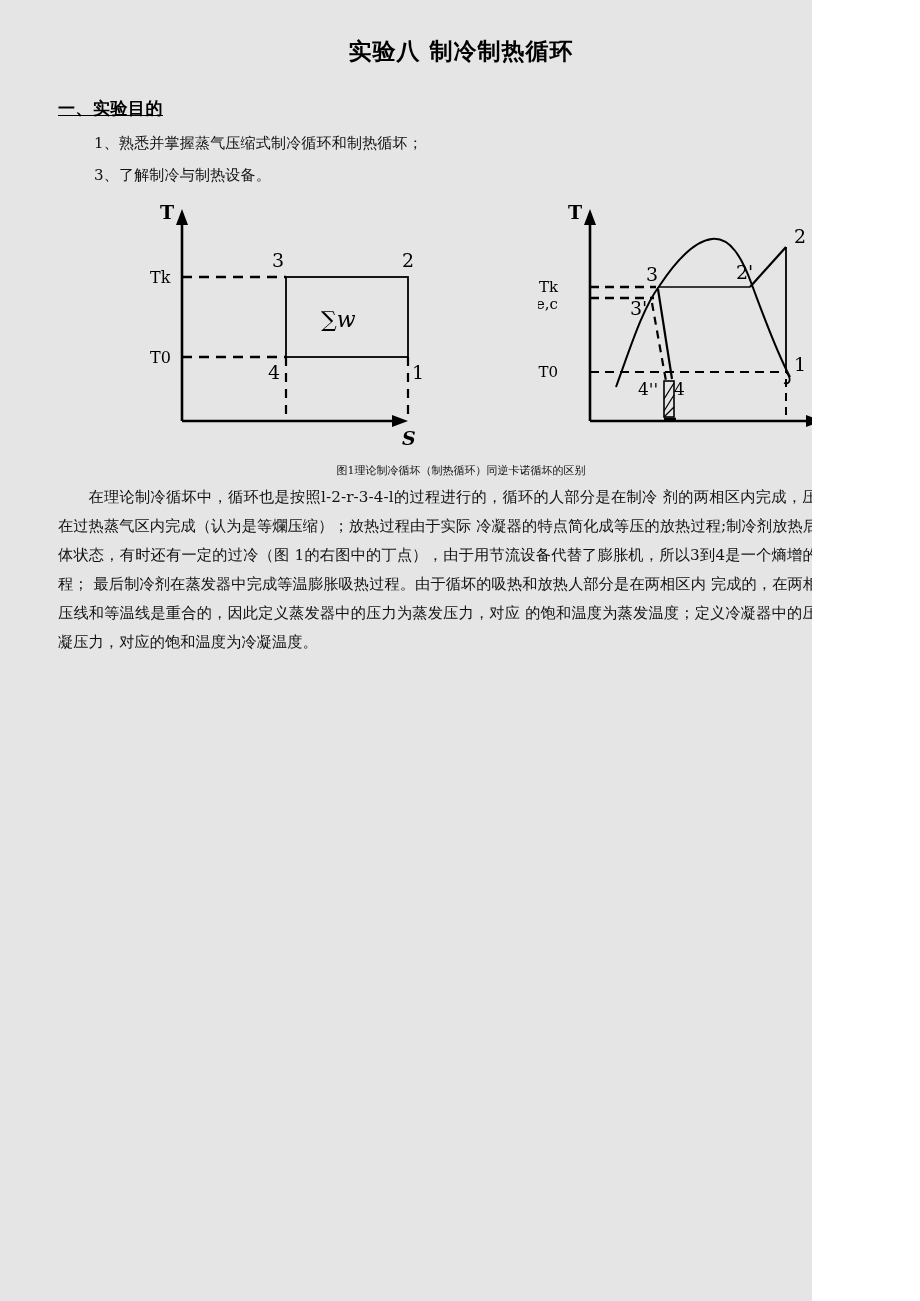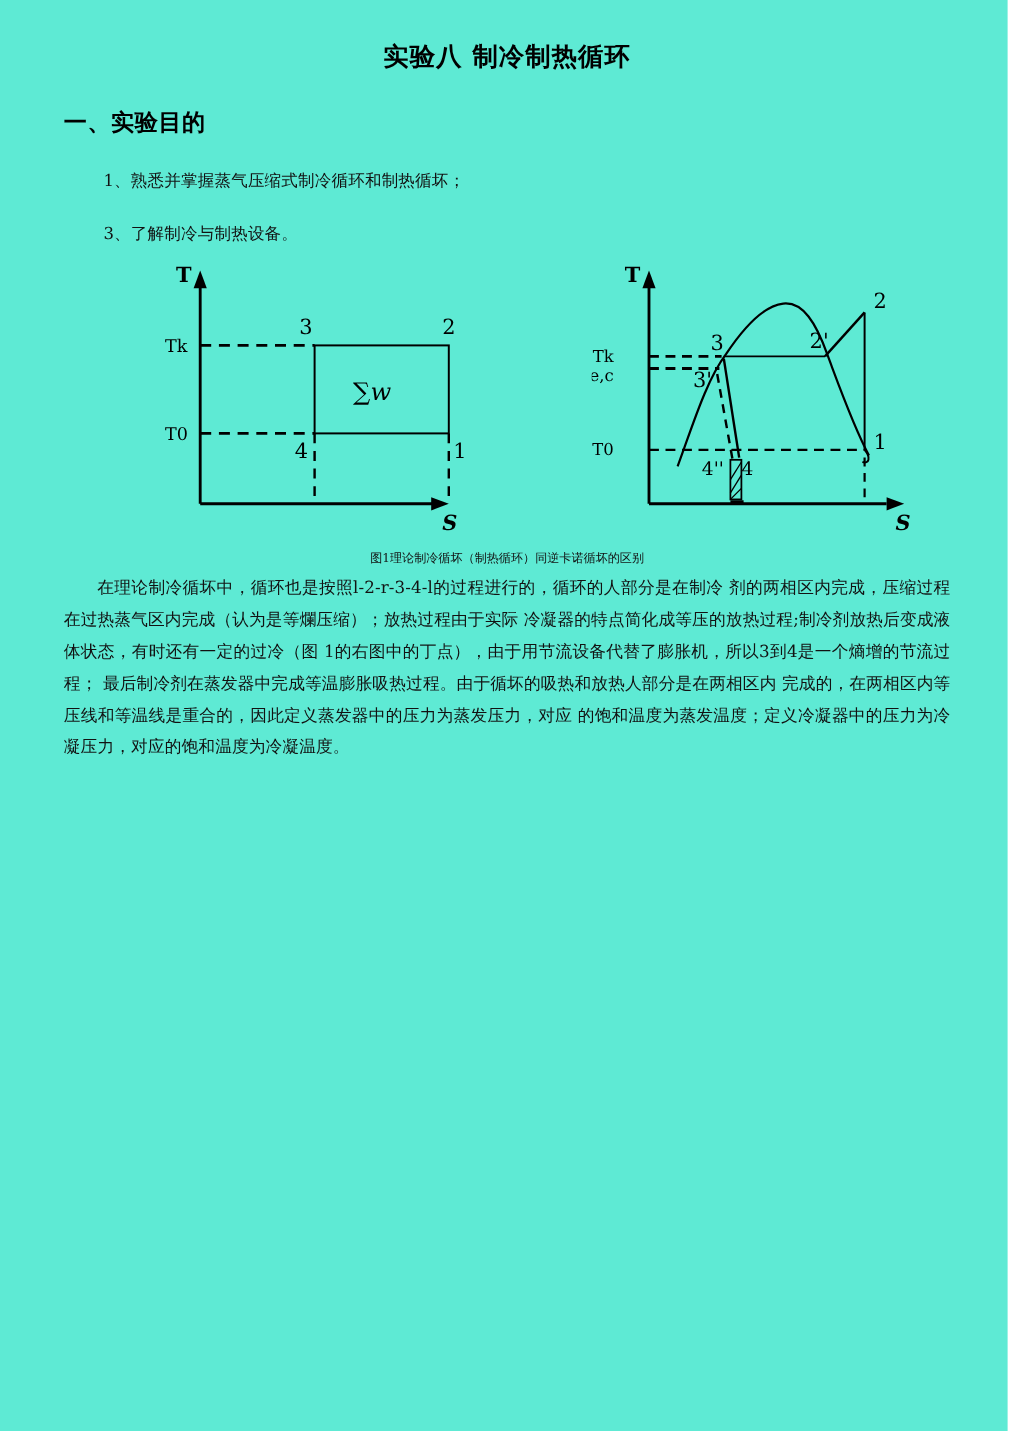--- a/index.html
+++ b/index.html
@@ -5,24 +5,24 @@
   html, body {
     margin: 0;
     padding: 0;
     background: #ffffff;
   }
   body {
     font-family: "DejaVu Serif", serif;
     color: #111111;
   }
   .page {
-    width: 916px;
+    width: 812px;
     height: 1301px;
     position: relative;
-    background: #5eead4;
+    background: #e5e5e5;
     box-sizing: border-box;
     padding: 0;
     overflow: hidden;
   }
   .inner {
     position: absolute;
     left: 58px;
     top: 0;
     width: 806px;
   }
@@ -32,30 +32,31 @@
     font-weight: bold;
     font-size: 23px;
     letter-spacing: 1px;
     margin-top: 36px;
     margin-bottom: 0;
     color: #000;
   }
   .section-head {
     font-family: "DejaVu Sans", sans-serif;
     font-weight: bold;
-    font-size: 21px;
+    font-size: 17px;
     color: #000;
     margin-top: 30px;
     margin-bottom: 0;
     letter-spacing: 0.5px;
+    text-decoration: underline;
   }
   .list-item {
     font-size: 15px;
     line-height: 1.05;
-    margin-top: 32px;
+    margin-top: 16px;
     margin-left: 36px;
     letter-spacing: 0.2px;
     color: #121212;
   }
   .para {
     font-size: 15.2px;
     line-height: 29px;
     text-align: justify;
     text-justify: inter-ideograph;
     margin-top: 7px;

